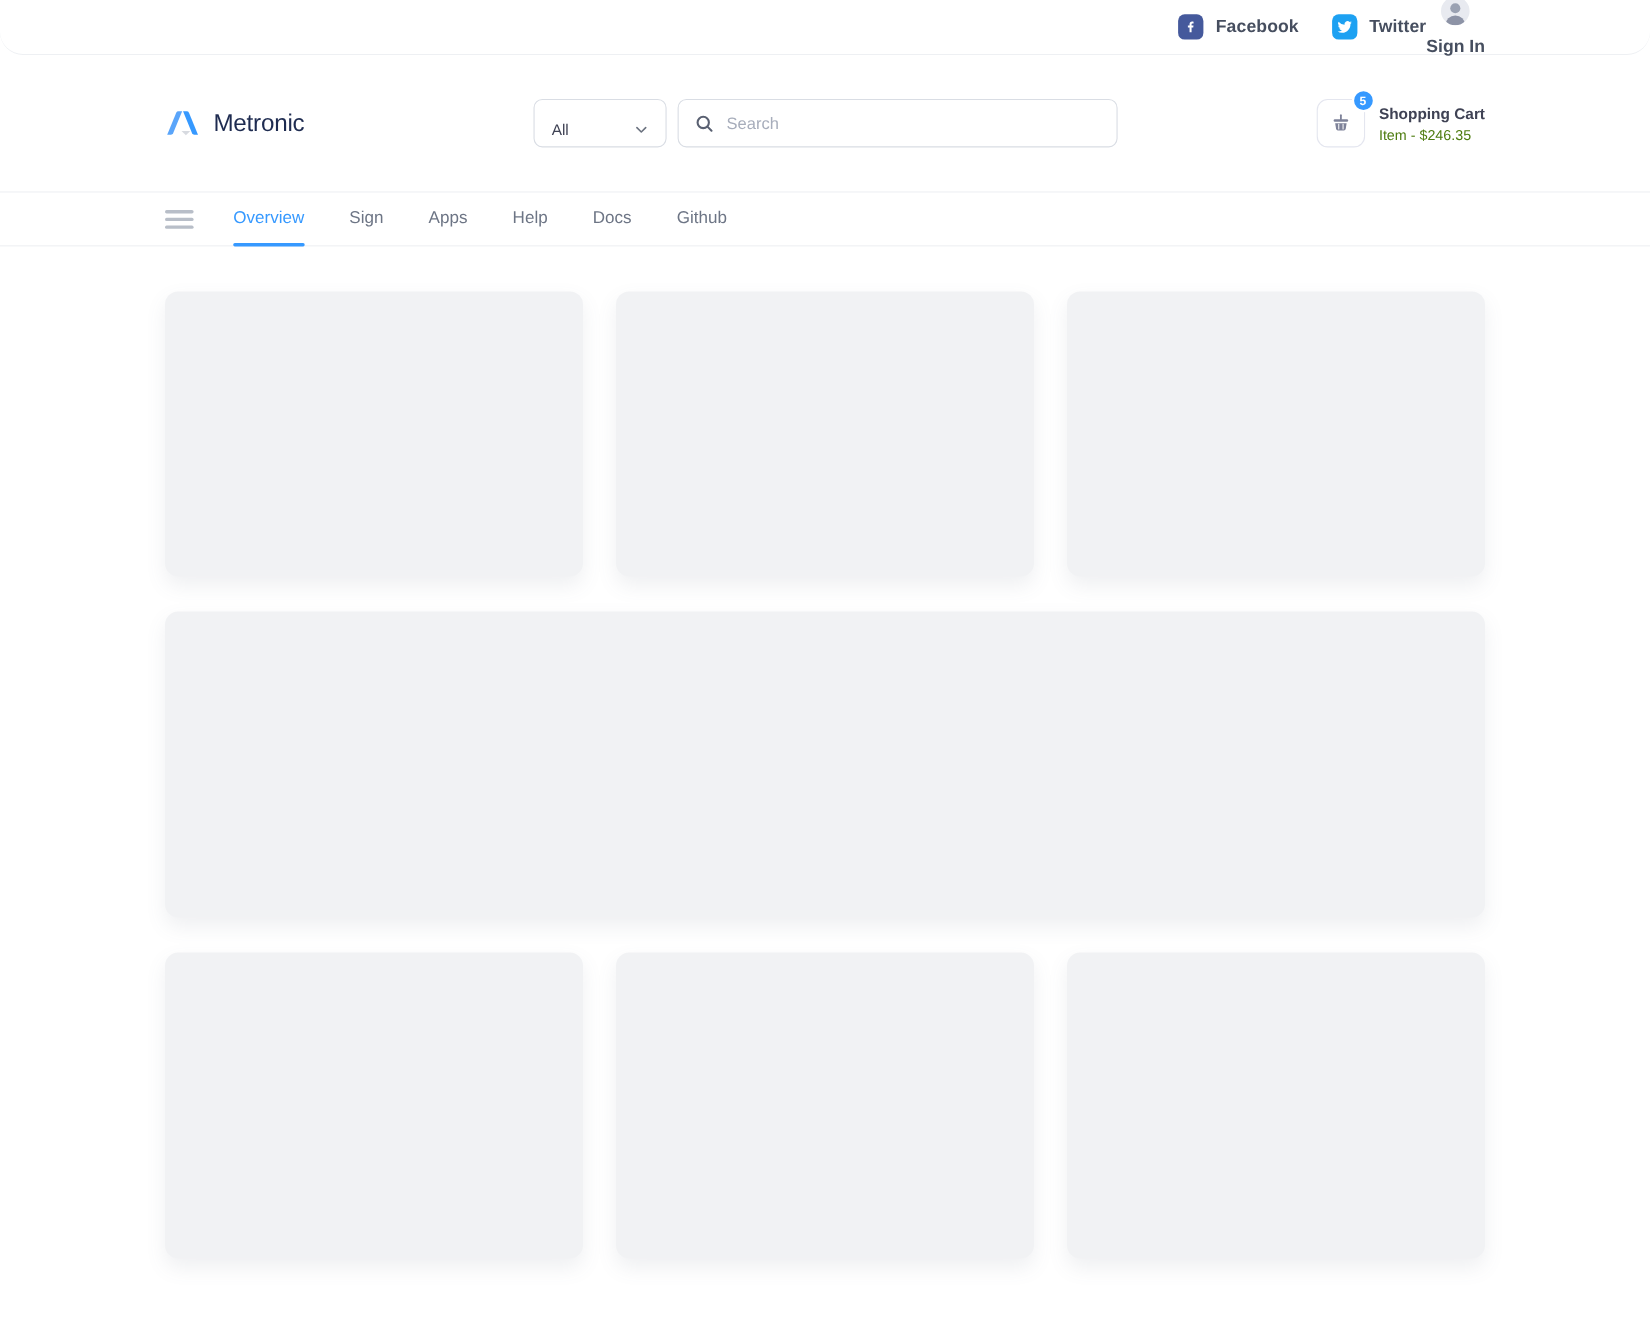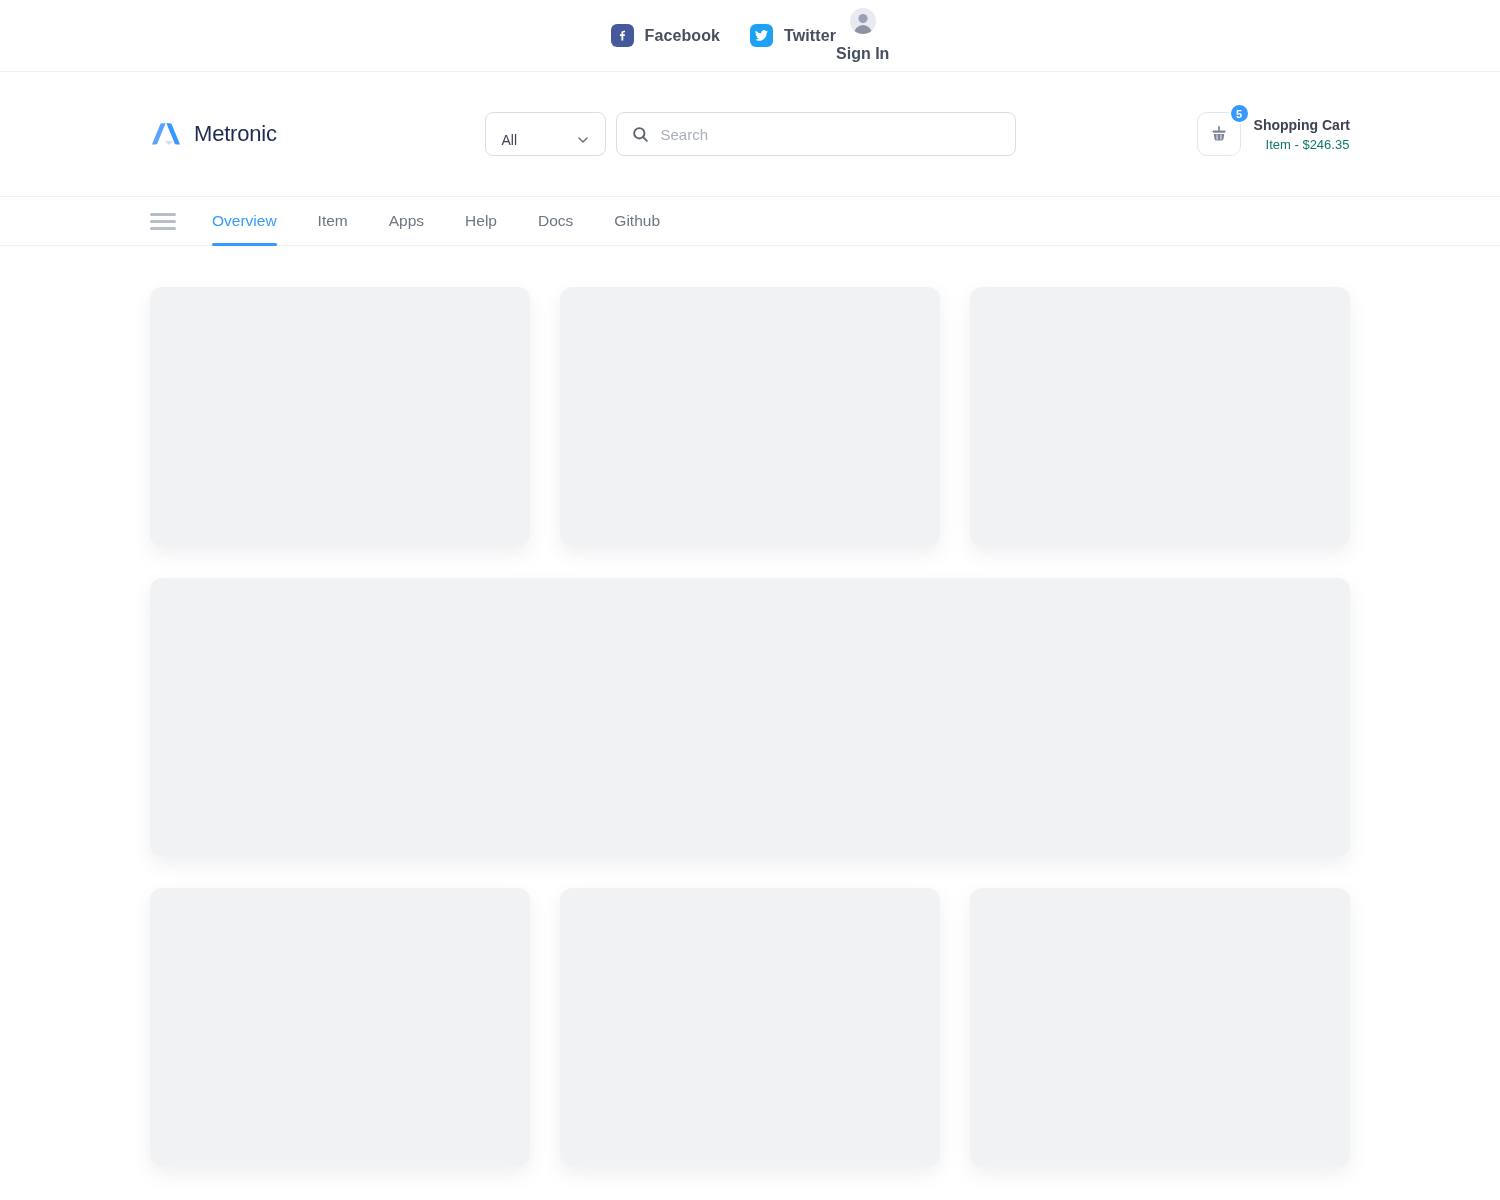--- a/index.html
+++ b/index.html
@@ -1,21 +1,21 @@
 <!DOCTYPE html>
 <html><head>
 <meta charset="utf-8">
 <style>
   * { margin:0; padding:0; box-sizing:border-box; }
   html,body { width:1500px; background:#ffffff; font-family:"Liberation Sans","DejaVu Sans",sans-serif; color:#3f4254; }
   body { height:1200px; overflow:hidden; }
 
   
-  .topbar { height:72px; display:flex; align-items:center; justify-content:center;
-            padding:0 150px; border-bottom:1px solid #eef0f3; }
+  .topbar { height:50px; display:flex; align-items:center; justify-content:flex-end;
+            padding:0 150px; border-bottom:1px solid #eef0f3;border-radius:21px; }
   .social-group { display:flex; align-items:center; gap:30px; }
   .social-link { display:flex; align-items:center; gap:11px; cursor:pointer; }
   .social-badge { width:23px; height:23px; border-radius:6px; display:flex; align-items:center; justify-content:center; }
   .social-badge.fb { background:#45599c; }
   .social-badge.tw { background:#1da1f2; }
   .social-label { font-size:16px; font-weight:700; color:#464e5f; letter-spacing:.1px; }
   .signin { display:flex; align-items:center; gap:11px; cursor:pointer;flex-direction:column; }
   .avatar { width:26px; height:26px; border-radius:50%; background:#e8eaf0; overflow:hidden; position:relative; flex:0 0 auto; }
   .signin-label { font-size:16px; font-weight:700; color:#464e5f; }
 
@@ -37,21 +37,21 @@
       font-family:"Liberation Sans","DejaVu Sans",sans-serif; background:transparent; }
   .search-box input::placeholder { color:#a7adbb; }
 
   .cart { display:flex; align-items:center; gap:13px; cursor:pointer; }
   .cart-btn { position:relative; width:44px; height:44px; border:1px solid #e4e6ef; border-radius:10px;
       background:#fff; display:flex; align-items:center; justify-content:center; }
   .cart-badge { position:absolute; top:-10px; right:-10px; min-width:21px; height:21px; border-radius:50%;
       background:#3699ff; border:2px solid #fff; color:#fff; font-size:11px; font-weight:700;
       display:flex; align-items:center; justify-content:center; }
   .cart-title { font-size:14px; font-weight:700; color:#3f4254; }
-  .cart-sub { font-size:13px; color:#0f766e; margin-top:4px;margin-left:12px; }
+  .cart-sub { font-size:13px; color:#4d7c0f; margin-top:4px; }
 
   
   .navbar { height:50px; border-top:1px solid #eef0f3; border-bottom:1px solid #eef0f3;
       display:flex; align-items:center; padding:0 150px; }
   .hamburger { width:26px; display:flex; flex-direction:column; gap:4px; margin-right:36px; cursor:pointer; }
   .hamburger span { display:block; height:3px; border-radius:2px; background:#b8bec8; }
   .tabs { display:flex; align-items:stretch; height:100%; }
   .tab { position:relative; display:flex; align-items:center; margin-right:41px;
       font-size:15.5px; font-weight:500; color:#6d7585; cursor:pointer; }
   .tab:last-child { margin-right:0; }
@@ -160,21 +160,21 @@
 </div>
 
 <div class="navbar">
   <div class="hamburger">
     <span></span>
       <span></span>
       <span></span>
   </div>
   <div class="tabs">
     <div class="tab active">Overview</div>
-    <div class="tab">Item</div>
+    <div class="tab">Sign</div>
     <div class="tab">Apps</div>
     <div class="tab">Help</div>
     <div class="tab">Docs</div>
     <div class="tab">Github</div>
   </div>
 </div>
 
 <div class="content">
   <div class="row3">
     <div class="ph h1"></div>

